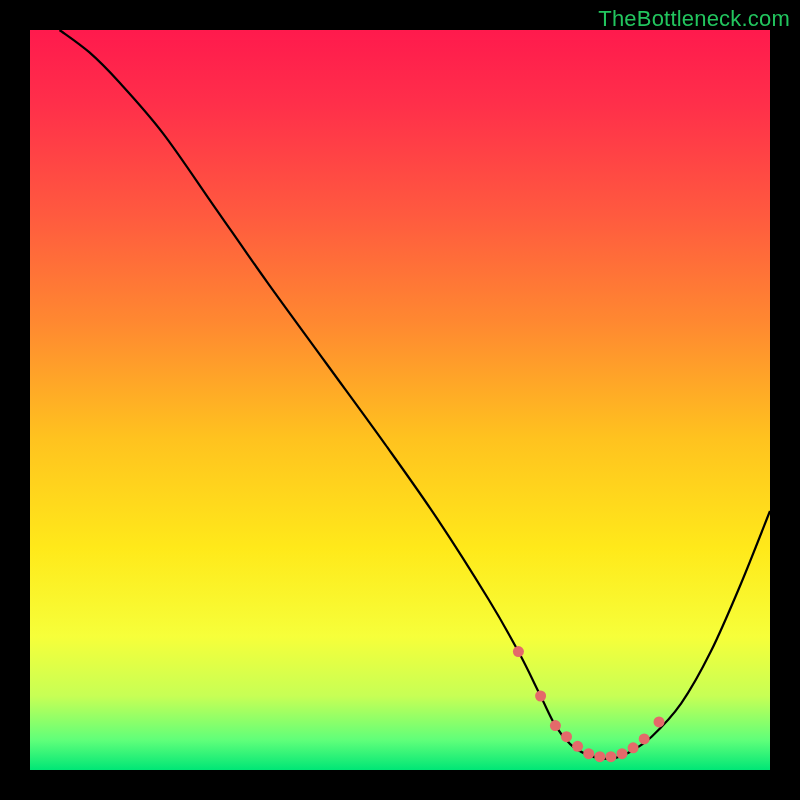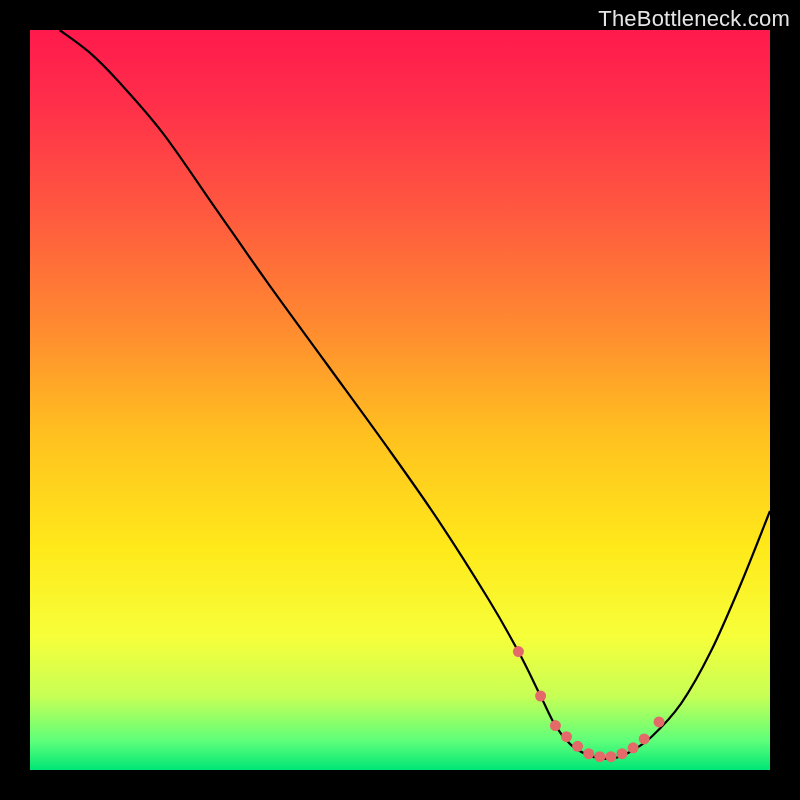--- a/index.html
+++ b/index.html
@@ -14,21 +14,21 @@
     position: absolute;
     left: 30px;
     top: 30px;
     width: 740px;
     height: 740px;
   }
   .watermark {
     position: absolute;
     top: 6px;
     right: 10px;
-    color: #e5e5e5;
+    color: #22c55e;
     font-family: Arial, Helvetica, sans-serif;
     font-size: 22px;
     letter-spacing: 0.2px;
     user-select: none;
   }
 </style>
 </head>
 <body>
 
 <div class="plot-area">

